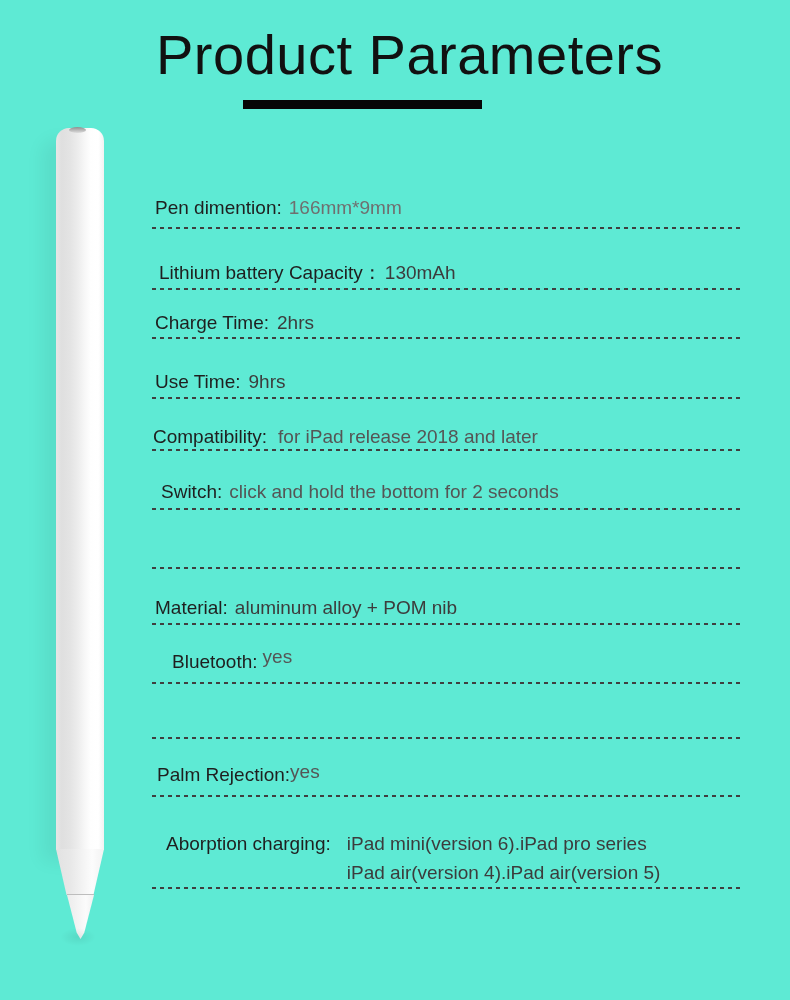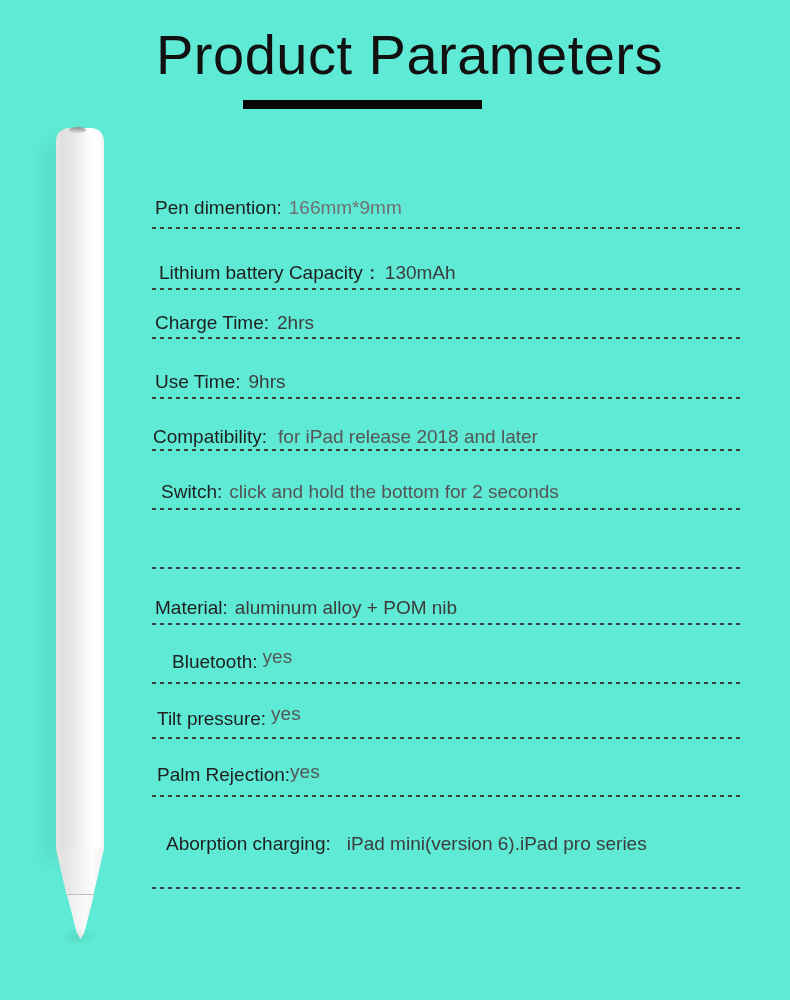--- a/index.html
+++ b/index.html
@@ -142,28 +142,25 @@
   <div class="row r8">
     <span class="lbl">Material:</span><span class="val v-dark m7">aluminum alloy + POM nib</span>
   </div>
   <div class="dash l8"></div>
 
   <div class="row r9">
     <span class="lbl">Bluetooth:</span><span class="val v-mid m5 raised">yes</span>
   </div>
   <div class="dash l9"></div>
 
-  <div class="row r10">
-    <span class="lbl">Tilt pressure:</span><span class="val v-mid m5 raised">yes</span>
-  </div>
   <div class="dash l10"></div>
 
   <div class="row r11">
     <span class="lbl">Palm Rejection:</span><span class="val v-mid m0 raised-sm">yes</span>
   </div>
   <div class="dash l11"></div>
 
   <div class="row r12">
-    <span class="lbl">Aborption charging:</span><span class="vblock val v-dark m10"><span class="vline">iPad mini(version 6).iPad pro series</span></span>
+    <span class="lbl">Aborption charging:</span><span class="vblock val v-dark m10"><span class="vline">iPad mini(version 6).iPad pro series</span><span class="vline">iPad air(version 4).iPad air(version 5)</span></span>
   </div>
   <div class="dash l12"></div>
 
 </div>
 
 </body></html>

